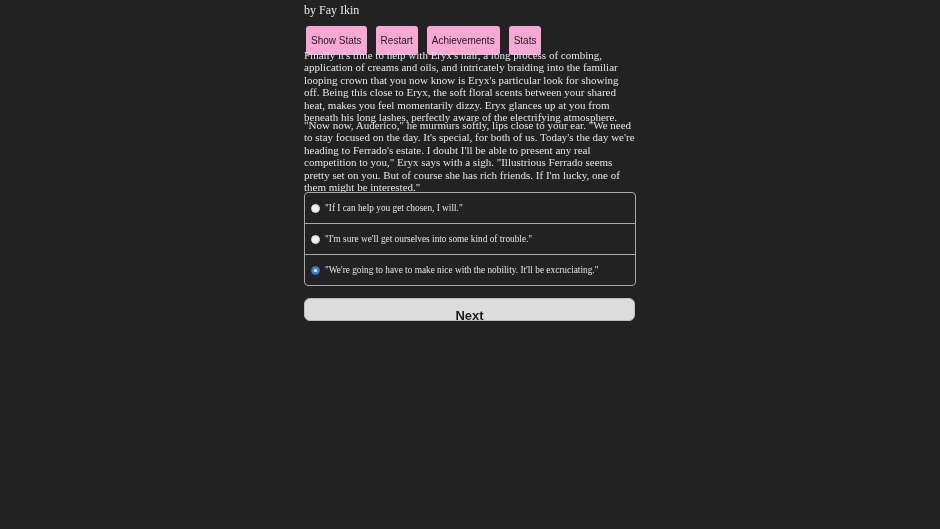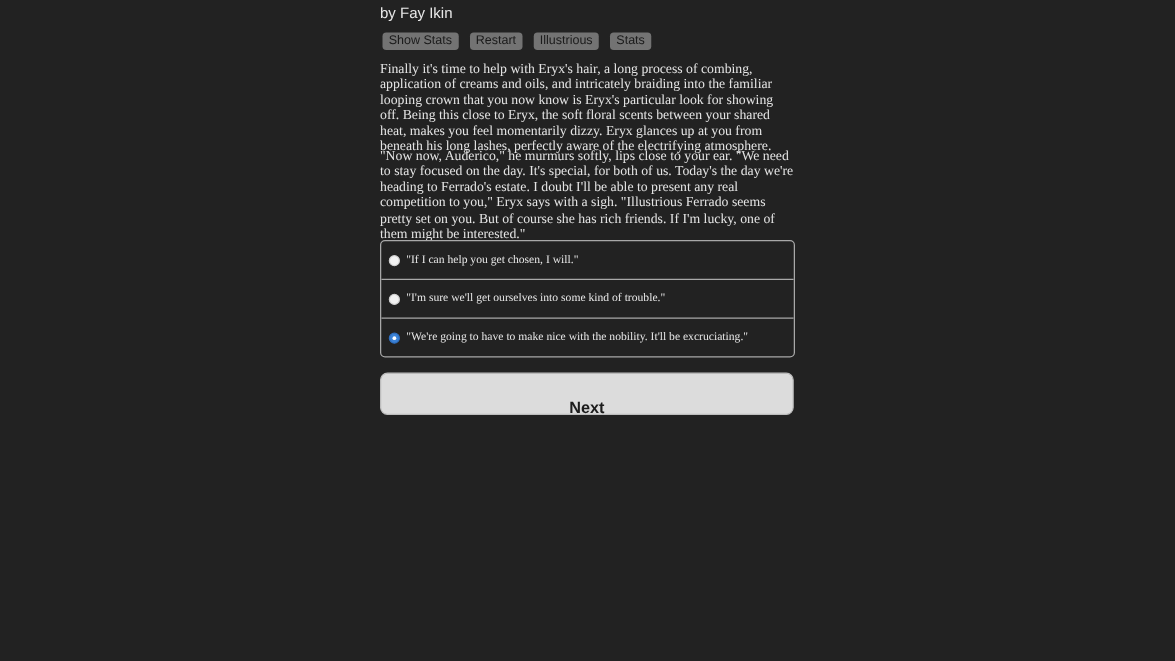--- a/index.html
+++ b/index.html
@@ -17,41 +17,41 @@
     .container {
       position: absolute;
       left: 304px;
       top: 0;
       width: 332px;
     }
     .byline {
       position: absolute;
       top: 3px;
       left: 0;
-      font-family: Liberation Sans, sans-serif;
+      font-family: Liberation Serif, serif;
       font-size: 12px;
       color: #e8e8e8;
       white-space: nowrap;
     }
     .nav-buttons {
       position: absolute;
       top: 26px;
       left: 2px;
       display: flex;
       gap: 9px;
     }
     .nav-btn {
       font-family: "Liberation Sans", sans-serif;
       font-size: 10px;
       color: #1a1a1a;
-      background: #737373;
+      background: #f9a8d4;
       border: none;
       border-radius: 3px;
       padding: 1px 5px;
-      height: 14px;
+      height: 29px;
       line-height: 12px;
       cursor: pointer;
       white-space: nowrap;
     }
     .passage {
       position: absolute;
       left: 0;
       width: 332px;
       font-family: "Liberation Serif", serif;
       font-size: 11px;
@@ -116,35 +116,35 @@
       width: 331px;
       height: 23px;
       background: #dcdcdc;
       border: 1px solid #bdbdbd;
       border-radius: 6px;
       font-family: "Liberation Sans", sans-serif;
       font-weight: bold;
       font-size: 13px;
       color: #1c1c1c;
       cursor: pointer;
-      padding: 16px;
+      padding: 6px;
       line-height: 21px;
       text-align: center;
     }
   </style>
 </head>
 <body>
 
 <div class="container">
   <div class="byline">by Fay Ikin</div>
 
   <div class="nav-buttons">
     <button class="nav-btn">Show Stats</button>
     <button class="nav-btn">Restart</button>
-    <button class="nav-btn">Illustrious</button>
+    <button class="nav-btn">Achievements</button>
     <button class="nav-btn">Stats</button>
   </div>
 
   <p class="passage p1">Finally it's time to help with Eryx's hair, a long process of combing, application of creams and oils, and intricately braiding into the familiar looping crown that you now know is Eryx's particular look for showing off. Being this close to Eryx, the soft floral scents between your shared heat, makes you feel momentarily dizzy. Eryx glances up at you from beneath his long lashes, perfectly aware of the electrifying atmosphere.</p>
   <p class="passage p2">"Now now, Auderico," he murmurs softly, lips close to your ear. "We need to stay focused on the day. It's special, for both of us. Today's the day we're heading to Ferrado's estate. I doubt I'll be able to present any real competition to you," Eryx says with a sigh. "Illustrious Ferrado seems pretty set on you. But of course she has rich friends. If I'm lucky, one of them might be interested."</p>
 
   <div class="choices">
     <div class="choice">
       <span class="radio"></span>
       <span class="choice-label">"If I can help you get chosen, I will."</span>

